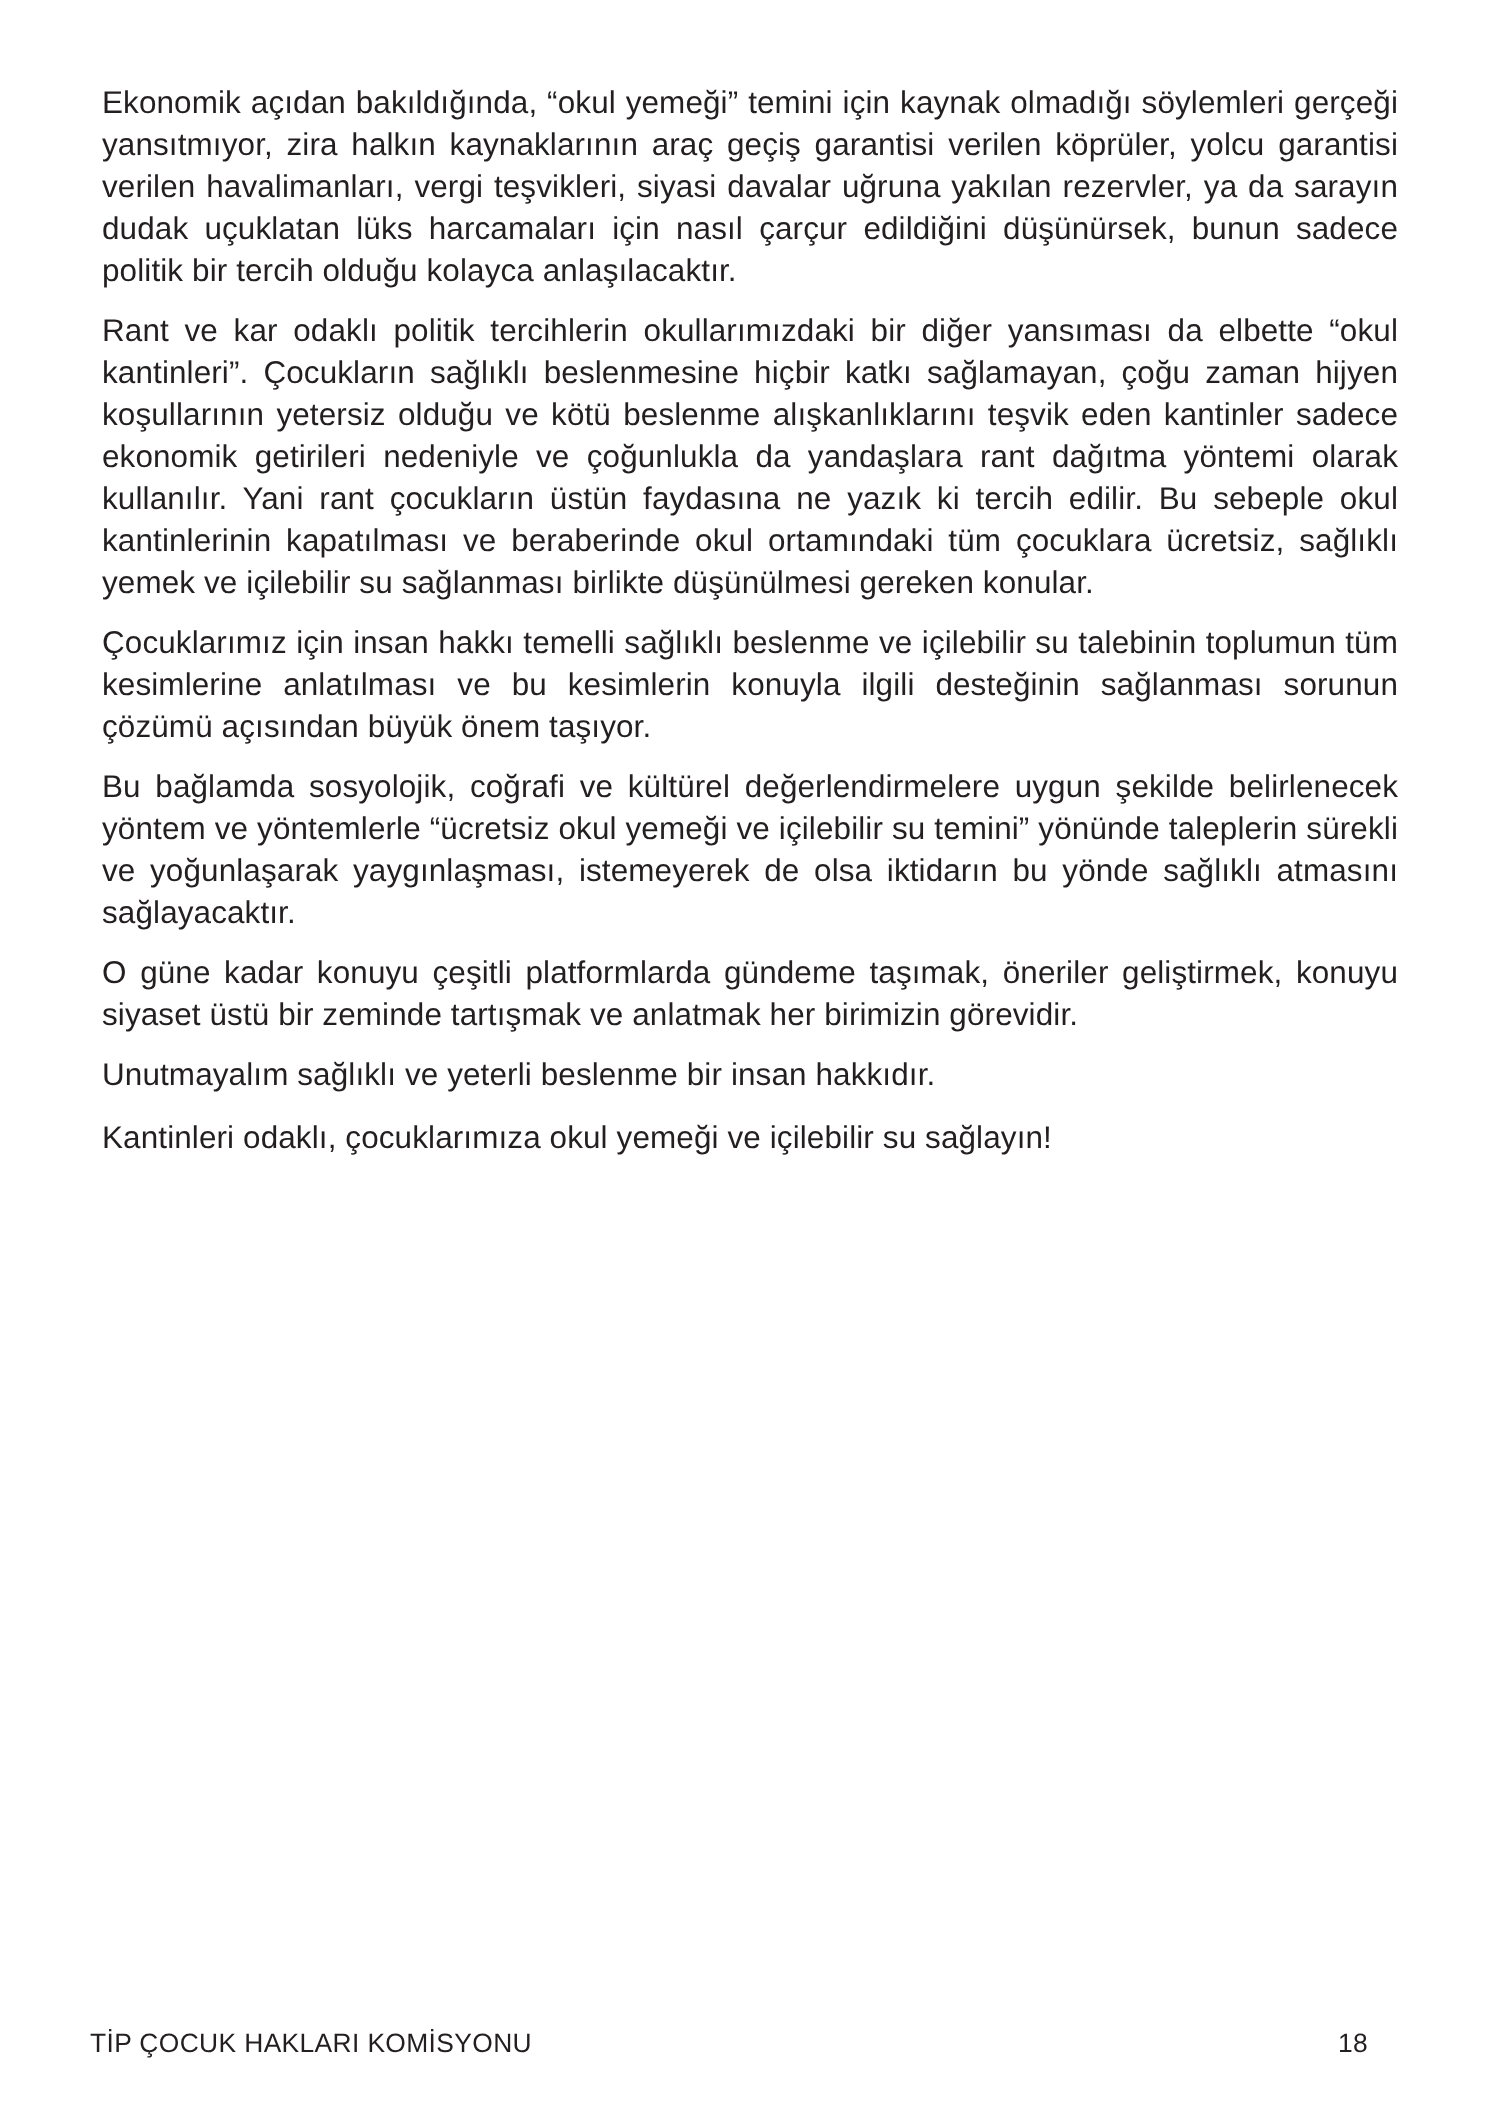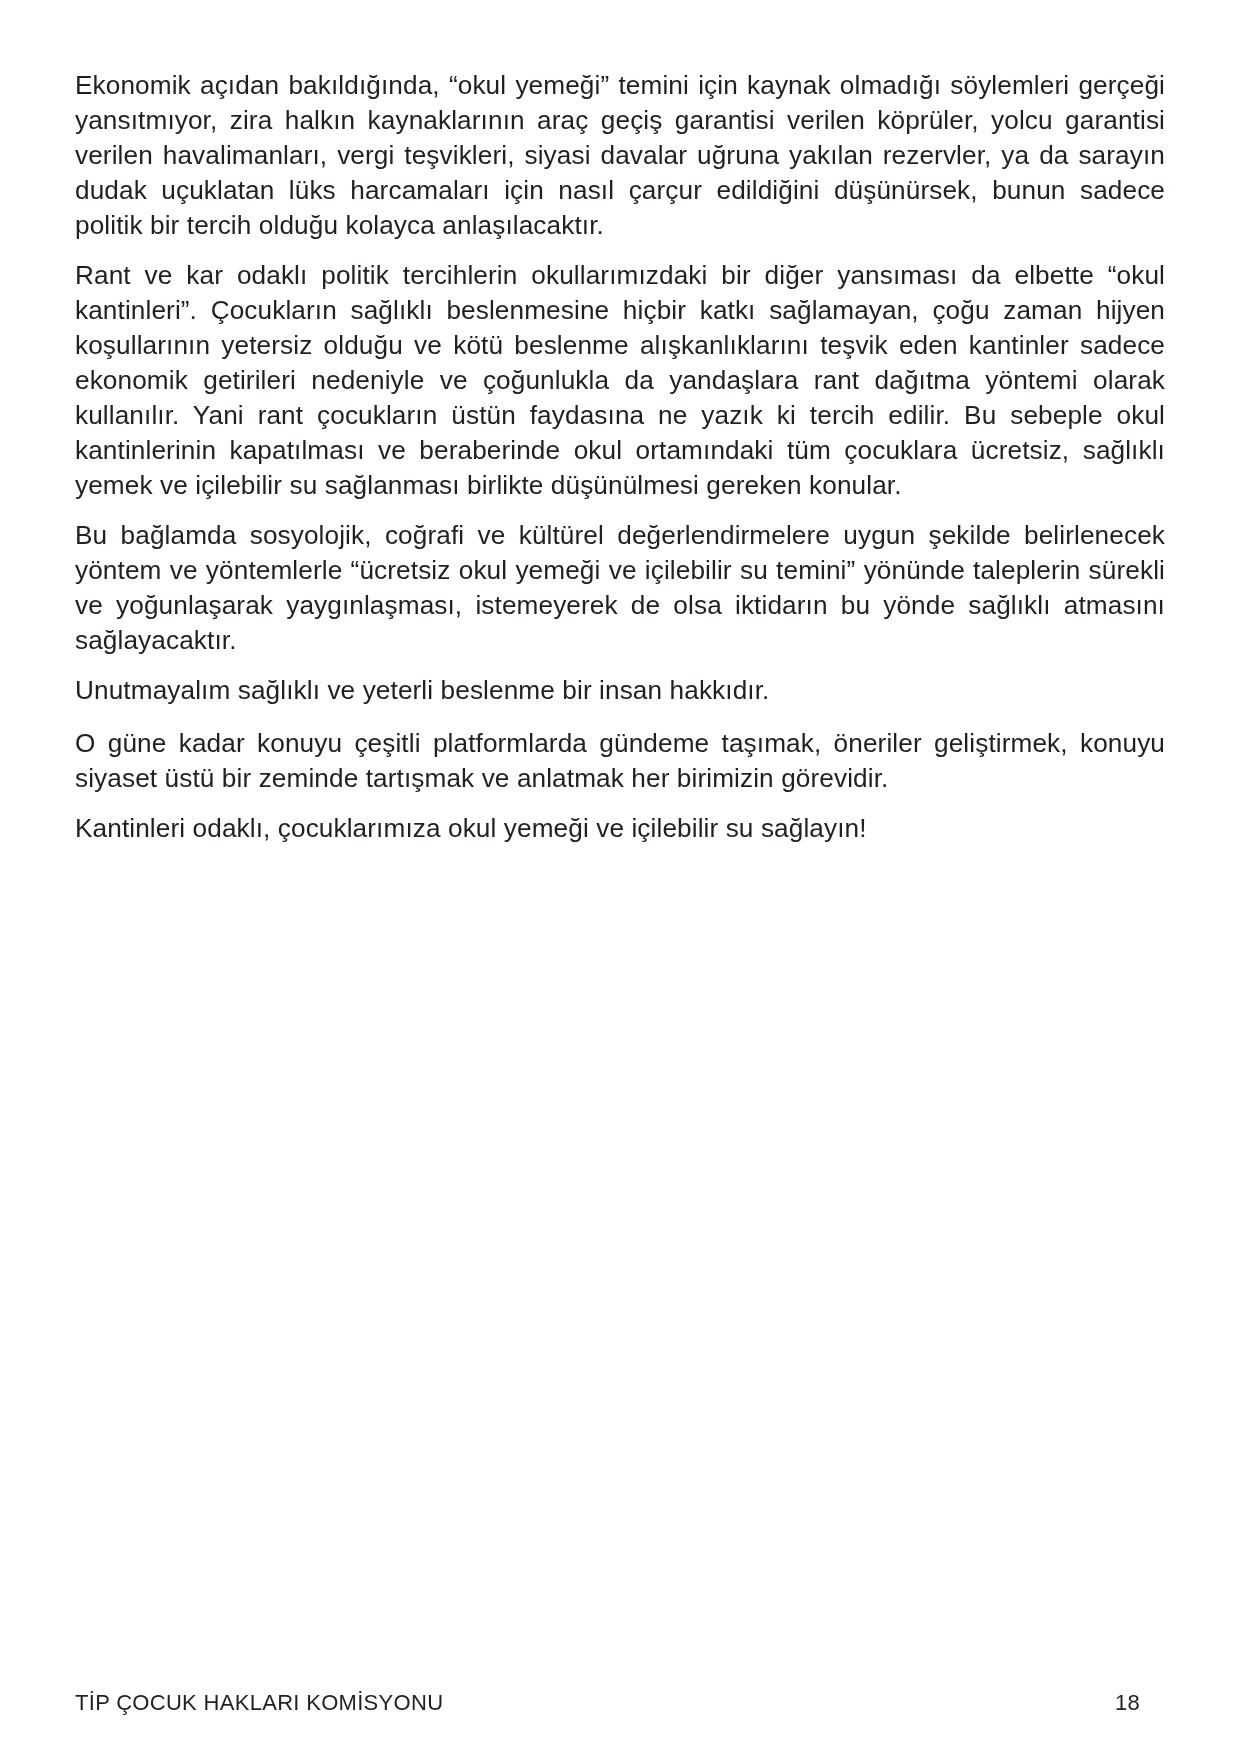--- a/index.html
+++ b/index.html
@@ -15,21 +15,21 @@
       color: #231f20;
       font-family: "Liberation Sans", sans-serif;
     }
     .page-body {
       position: absolute;
       left: 75px;
       top: 68px;
       width: 1090px;
     }
     .para {
-      margin: 0 0 15px 0;
+      margin: 0 0 15px 10px;
       font-size: 26.2px;
       line-height: 35px;
       text-align: justify;
       text-align-last: left;
       letter-spacing: 0.1px;
       color: #231f20;
     }
     .para.short {
       margin-bottom: 18px;
     }
@@ -45,22 +45,23 @@
       justify-content: space-between;
       letter-spacing: 0.3px;
     }
   </style>
 </head>
 <body>
 
 <div class="page-body">
   <p class="para">Ekonomik açıdan bakıldığında, “okul yemeği” temini için kaynak olmadığı söylemleri gerçeği yansıtmıyor, zira halkın kaynaklarının araç geçiş garantisi verilen köprüler, yolcu garantisi verilen havalimanları, vergi teşvikleri, siyasi davalar uğruna yakılan rezervler, ya da sarayın dudak uçuklatan lüks harcamaları için nasıl çarçur edildiğini düşünürsek, bunun sadece politik bir tercih olduğu kolayca anlaşılacaktır.</p>
   <p class="para">Rant ve kar odaklı politik tercihlerin okullarımızdaki bir diğer yansıması da elbette “okul kantinleri”. Çocukların sağlıklı beslenmesine hiçbir katkı sağlamayan, çoğu zaman hijyen koşullarının yetersiz olduğu ve kötü beslenme alışkanlıklarını teşvik eden kantinler sadece ekonomik getirileri nedeniyle ve çoğunlukla da yandaşlara rant dağıtma yöntemi olarak kullanılır. Yani rant çocukların üstün faydasına ne yazık ki tercih edilir. Bu sebeple okul kantinlerinin kapatılması ve beraberinde okul ortamındaki tüm çocuklara ücretsiz, sağlıklı yemek ve içilebilir su sağlanması birlikte düşünülmesi gereken konular.</p>
+  <p class="para">Çocuklarımız için insan hakkı temelli sağlıklı beslenme ve içilebilir su talebinin toplumun tüm kesimlerine anlatılması ve bu kesimlerin konuyla ilgili desteğinin sağlanması sorunun çözümü açısından büyük önem taşıyor.</p>
   <p class="para">Bu bağlamda sosyolojik, coğrafi ve kültürel değerlendirmelere uygun şekilde belirlenecek yöntem ve yöntemlerle “ücretsiz okul yemeği ve içilebilir su temini” yönünde taleplerin sürekli ve yoğunlaşarak yaygınlaşması, istemeyerek de olsa iktidarın bu yönde sağlıklı atmasını sağlayacaktır.</p>
+  <p class="para">O güne kadar konuyu çeşitli platformlarda gündeme taşımak, öneriler geliştirmek, konuyu siyaset üstü bir zeminde tartışmak ve anlatmak her birimizin görevidir.</p>
   <p class="para short">Unutmayalım sağlıklı ve yeterli beslenme bir insan hakkıdır.</p>
-  <p class="para">O güne kadar konuyu çeşitli platformlarda gündeme taşımak, öneriler geliştirmek, konuyu siyaset üstü bir zeminde tartışmak ve anlatmak her birimizin görevidir.</p>
   <p class="para short">Kantinleri odaklı, çocuklarımıza okul yemeği ve içilebilir su sağlayın!</p>
 </div>
 
 <div class="footer">
   <span>TİP ÇOCUK HAKLARI KOMİSYONU</span>
   <span>18</span>
 </div>
 
 </body></html>

